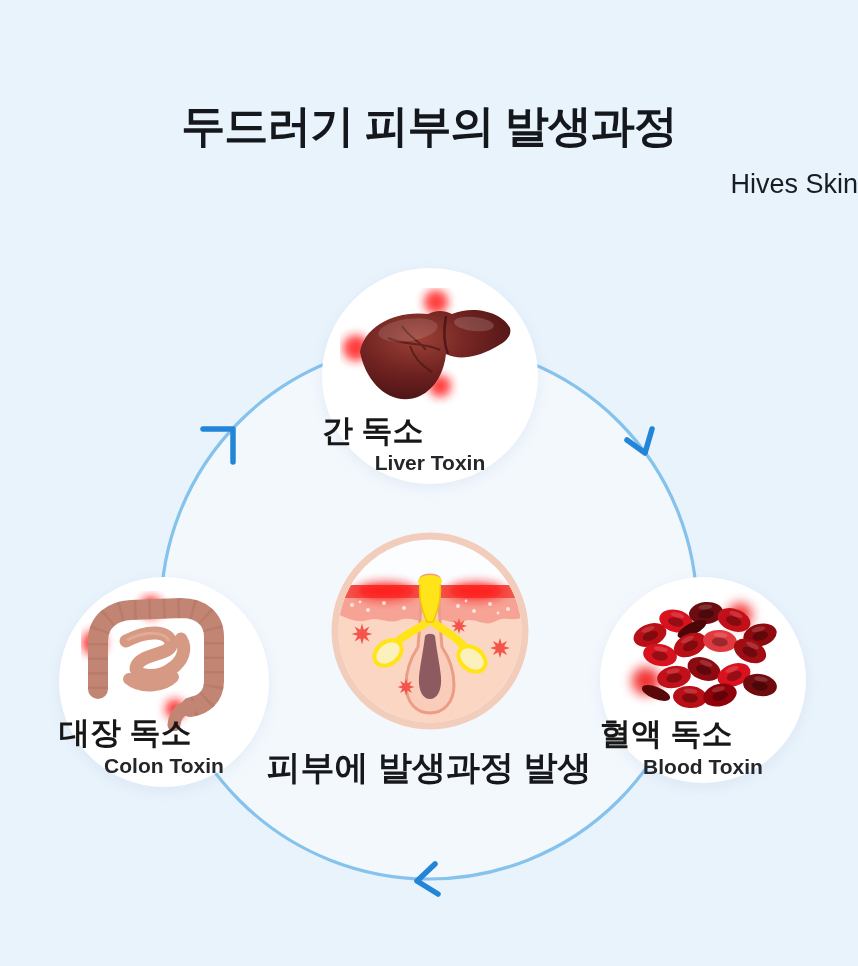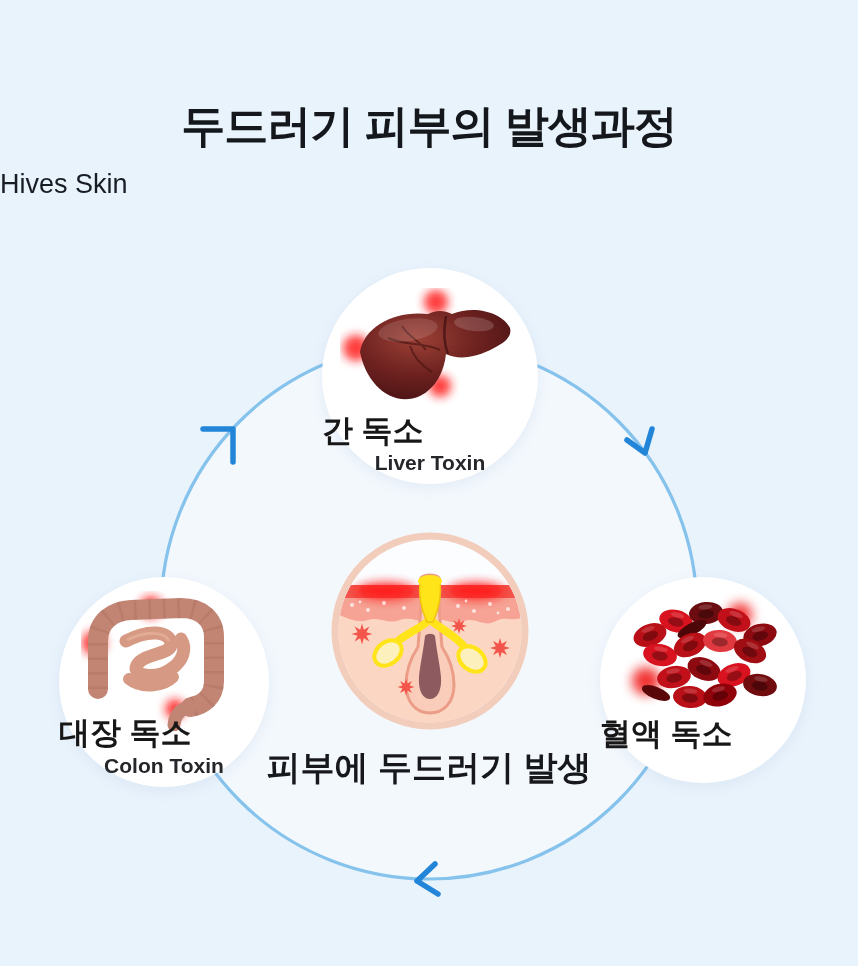--- a/index.html
+++ b/index.html
@@ -13,21 +13,21 @@
 
   
   .title{
     position:absolute;top:101px;left:0;width:858px;
     text-align:center;
     font-size:44px;line-height:50px;font-weight:800;
     letter-spacing:-1px;color:#14171c;margin:0;
   }
   .subtitle{
     position:absolute;top:168px;left:0;width:858px;
-    text-align:left;
+    text-align:right;
     font-size:27px;line-height:32px;font-weight:400;color:#181c23;
   }
 
   
   .cycle-svg{position:absolute;left:0;top:0;width:858px;height:966px;}
   .ring{fill:rgba(255,255,255,0.45);stroke:#85c2ec;stroke-width:3.2;}
   .arr{fill:none;stroke:#2285d8;stroke-width:5.5;stroke-linecap:round;stroke-linejoin:round;}
 
   
   .node{
@@ -152,20 +152,21 @@
       <use href="#rbc" transform="translate(132 62) rotate(25)" fill="#a00d13"></use>
       <use href="#rbc" transform="translate(56 88) rotate(-10)" fill="#c11019"></use>
       <use href="#rbc" transform="translate(86 80) rotate(20)" fill="#8c0a10"></use>
       <use href="#rbc" transform="translate(116 86) rotate(-20)" fill="#d8131f"></use>
       <use href="#rbc" transform="translate(142 96) rotate(10)" fill="#700b0e"></use>
       <ellipse cx="38" cy="104" rx="15" ry="6" transform="rotate(22 38 104)" fill="#5a0709"></ellipse>
       <use href="#rbc" transform="translate(72 108) rotate(5)" fill="#b90f16"></use>
       <use href="#rbc" transform="translate(102 106) rotate(-15)" fill="#90020a"></use>
     </svg>
     <div class="label-ko">혈액 독소</div>
+    <div class="label-en">Blood Toxin</div>
   </div>
 
   <div class="skin-wrap">
     <svg width="204" height="204" viewBox="0 0 204 204">
       <defs>
         <clipPath id="skinclip">
             <circle cx="102" cy="102" r="91.5"></circle>
           </clipPath>
         <filter id="gblur4" x="-80%" y="-80%" width="260%" height="260%">
             <feGaussianBlur stdDeviation="5"></feGaussianBlur>
@@ -204,15 +205,15 @@
           <use href="#allergen" transform="translate(34 105) scale(1.05)"></use>
           <use href="#allergen" transform="translate(131 97) scale(0.8)"></use>
           <use href="#allergen" transform="translate(172 119) scale(1.0)"></use>
           <use href="#allergen" transform="translate(78 158) scale(0.85)"></use>
         </g>
       </g>
       <circle cx="102" cy="102" r="95" fill="none" stroke="#f3cdbc" stroke-width="7"></circle>
     </svg>
   </div>
 
-  <div class="caption">피부에 두드러기 발생</div>
+  <div class="caption">피부에 발생과정 발생</div>
 
 </div>
 
 </body></html>

